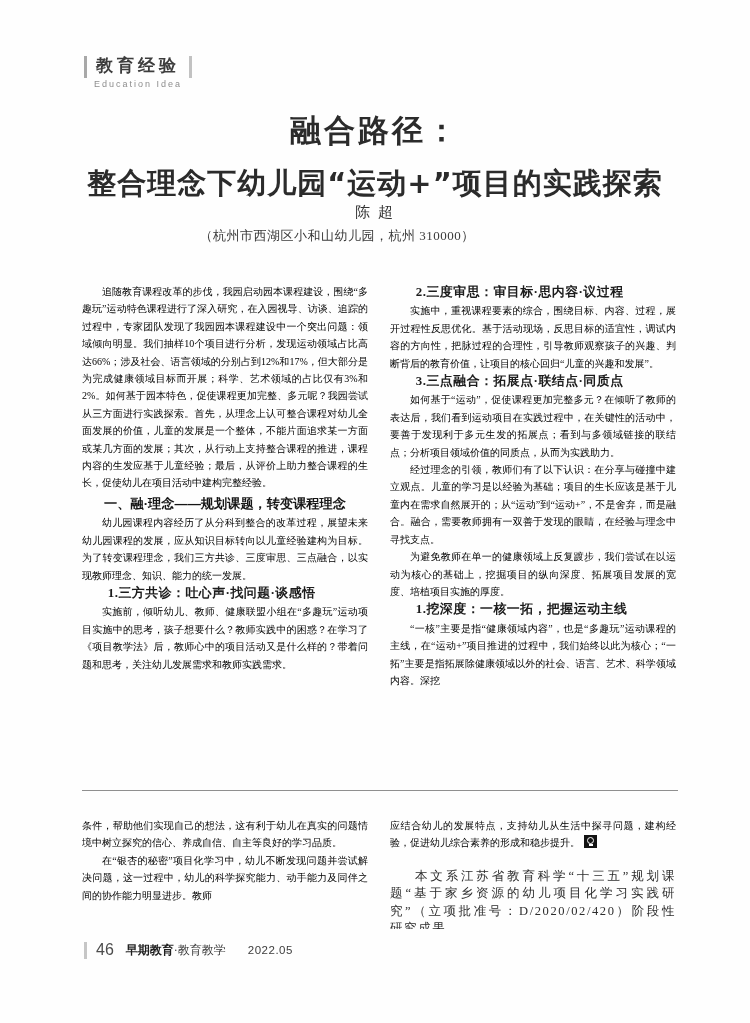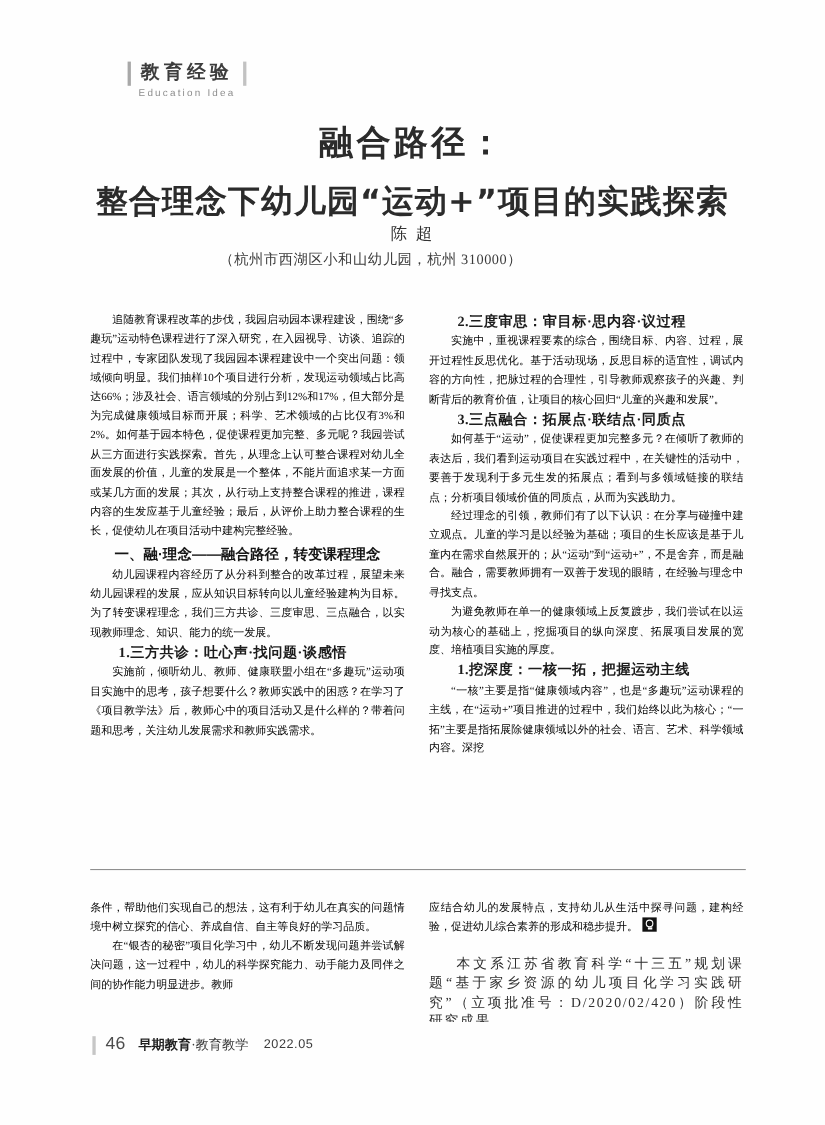--- a/index.html
+++ b/index.html
@@ -2,21 +2,21 @@
 <html><head>
 <meta charset="utf-8">
 <style>
   html,body{margin:0;padding:0;background:#e9e7e4;}
   .page{
     position:relative;width:750px;height:1023px;background:#fefefe;
     margin:0 auto;overflow:hidden;
     font-family:"Liberation Serif","DejaVu Serif",serif;color:#252525;
   }
   
-  .badge{position:absolute;left:84px;top:54px;display:flex;align-items:flex-start;margin-left:32px;}
+  .badge{position:absolute;left:84px;top:54px;display:flex;align-items:flex-start;}
   .badge .vbar{width:3px;height:22px;background:#a8a8a8;margin-top:2px;}
   .badge .vbar.right{background:#c2c2c2;}
   .badge-text{margin:0 7px;text-align:center;}
   .badge-zh{font-family:"Liberation Sans","DejaVu Sans",sans-serif;font-weight:700;
     font-size:17px;letter-spacing:4px;color:#3d3d3d;line-height:24px;white-space:nowrap;}
   .badge-en{font-family:"Liberation Sans","DejaVu Sans",sans-serif;font-size:9px;
     letter-spacing:2px;color:#8d8d8d;line-height:12px;}
   
   .title-block{position:absolute;left:0;top:110px;width:750px;text-align:center;
     font-family:"DejaVu Sans","Liberation Sans",sans-serif;font-weight:800;color:#2b2b2b;}
@@ -49,21 +49,21 @@
     border-top:1.5px solid #8f8f8f;}
   
   .footer{position:absolute;left:84px;top:941px;display:flex;align-items:center;}
   .footer .vbar{width:3px;height:17px;background:#c6c6c6;margin-right:9px;}
   .footer-page{font-family:"Liberation Sans","DejaVu Sans",sans-serif;font-size:16px;
     color:#4c4c4c;margin-right:12px;}
   .footer-journal-bold{font-family:"Liberation Sans","DejaVu Sans",sans-serif;
     font-weight:700;font-size:12px;color:#1f1f1f;}
   .footer-journal-rest{font-size:12px;color:#3c3c3c;}
   .footer-issue{font-family:"Liberation Sans","DejaVu Sans",sans-serif;font-size:11.5px;
-    color:#3c3c3c;margin-left:14px;letter-spacing:0.5px;}
+    color:#3c3c3c;margin-left:22px;letter-spacing:0.5px;}
 </style>
 </head>
 <body>
 
 <div class="page">
 
   <div class="badge">
     <span class="vbar"></span>
     <span class="badge-text">
       <div class="badge-zh">教育经验</div>
@@ -76,21 +76,21 @@
     <div class="title-line1">融合路径：</div>
     <div class="title-line2">整合理念下幼儿园“运动+”项目的实践探索</div>
   </div>
 
   <div class="author">陈  超</div>
   <div class="affiliation">（杭州市西湖区小和山幼儿园，杭州  310000）</div>
 
   <div class="section section-top">
     <div class="col">
         <p class="body indent">追随教育课程改革的步伐，我园启动园本课程建设，围绕“多趣玩”运动特色课程进行了深入研究，在入园视导、访谈、追踪的过程中，专家团队发现了我园园本课程建设中一个突出问题：领域倾向明显。我们抽样10个项目进行分析，发现运动领域占比高达66%；涉及社会、语言领域的分别占到12%和17%，但大部分是为完成健康领域目标而开展；科学、艺术领域的占比仅有3%和2%。如何基于园本特色，促使课程更加完整、多元呢？我园尝试从三方面进行实践探索。首先，从理念上认可整合课程对幼儿全面发展的价值，儿童的发展是一个整体，不能片面追求某一方面或某几方面的发展；其次，从行动上支持整合课程的推进，课程内容的生发应基于儿童经验；最后，从评价上助力整合课程的生长，促使幼儿在项目活动中建构完整经验。</p>
-        <p class="h2">一、融·理念——融合路径，转变课程理念</p>
+        <p class="h2">一、融·理念——规划课题，转变课程理念</p>
         <p class="body indent">幼儿园课程内容经历了从分科到整合的改革过程，展望未来幼儿园课程的发展，应从知识目标转向以儿童经验建构为目标。为了转变课程理念，我们三方共诊、三度审思、三点融合，以实现教师理念、知识、能力的统一发展。</p>
         <p class="sub">1.三方共诊：吐心声·找问题·谈感悟</p>
         <p class="body indent">实施前，倾听幼儿、教师、健康联盟小组在“多趣玩”运动项目实施中的思考，孩子想要什么？教师实践中的困惑？在学习了《项目教学法》后，教师心中的项目活动又是什么样的？带着问题和思考，关注幼儿发展需求和教师实践需求。</p>
       </div>
     <div class="col">
         <p class="sub">2.三度审思：审目标·思内容·议过程</p>
         <p class="body indent">实施中，重视课程要素的综合，围绕目标、内容、过程，展开过程性反思优化。基于活动现场，反思目标的适宜性，调试内容的方向性，把脉过程的合理性，引导教师观察孩子的兴趣、判断背后的教育价值，让项目的核心回归“儿童的兴趣和发展”。</p>
         <p class="sub">3.三点融合：拓展点·联结点·同质点</p>
         <p class="body indent">如何基于“运动”，促使课程更加完整多元？在倾听了教师的表达后，我们看到运动项目在实践过程中，在关键性的活动中，要善于发现利于多元生发的拓展点；看到与多领域链接的联结点；分析项目领域价值的同质点，从而为实践助力。</p>
         <p class="body indent">经过理念的引领，教师们有了以下认识：在分享与碰撞中建立观点。儿童的学习是以经验为基础；项目的生长应该是基于儿童内在需求自然展开的；从“运动”到“运动+”，不是舍弃，而是融合。融合，需要教师拥有一双善于发现的眼睛，在经验与理念中寻找支点。</p>

